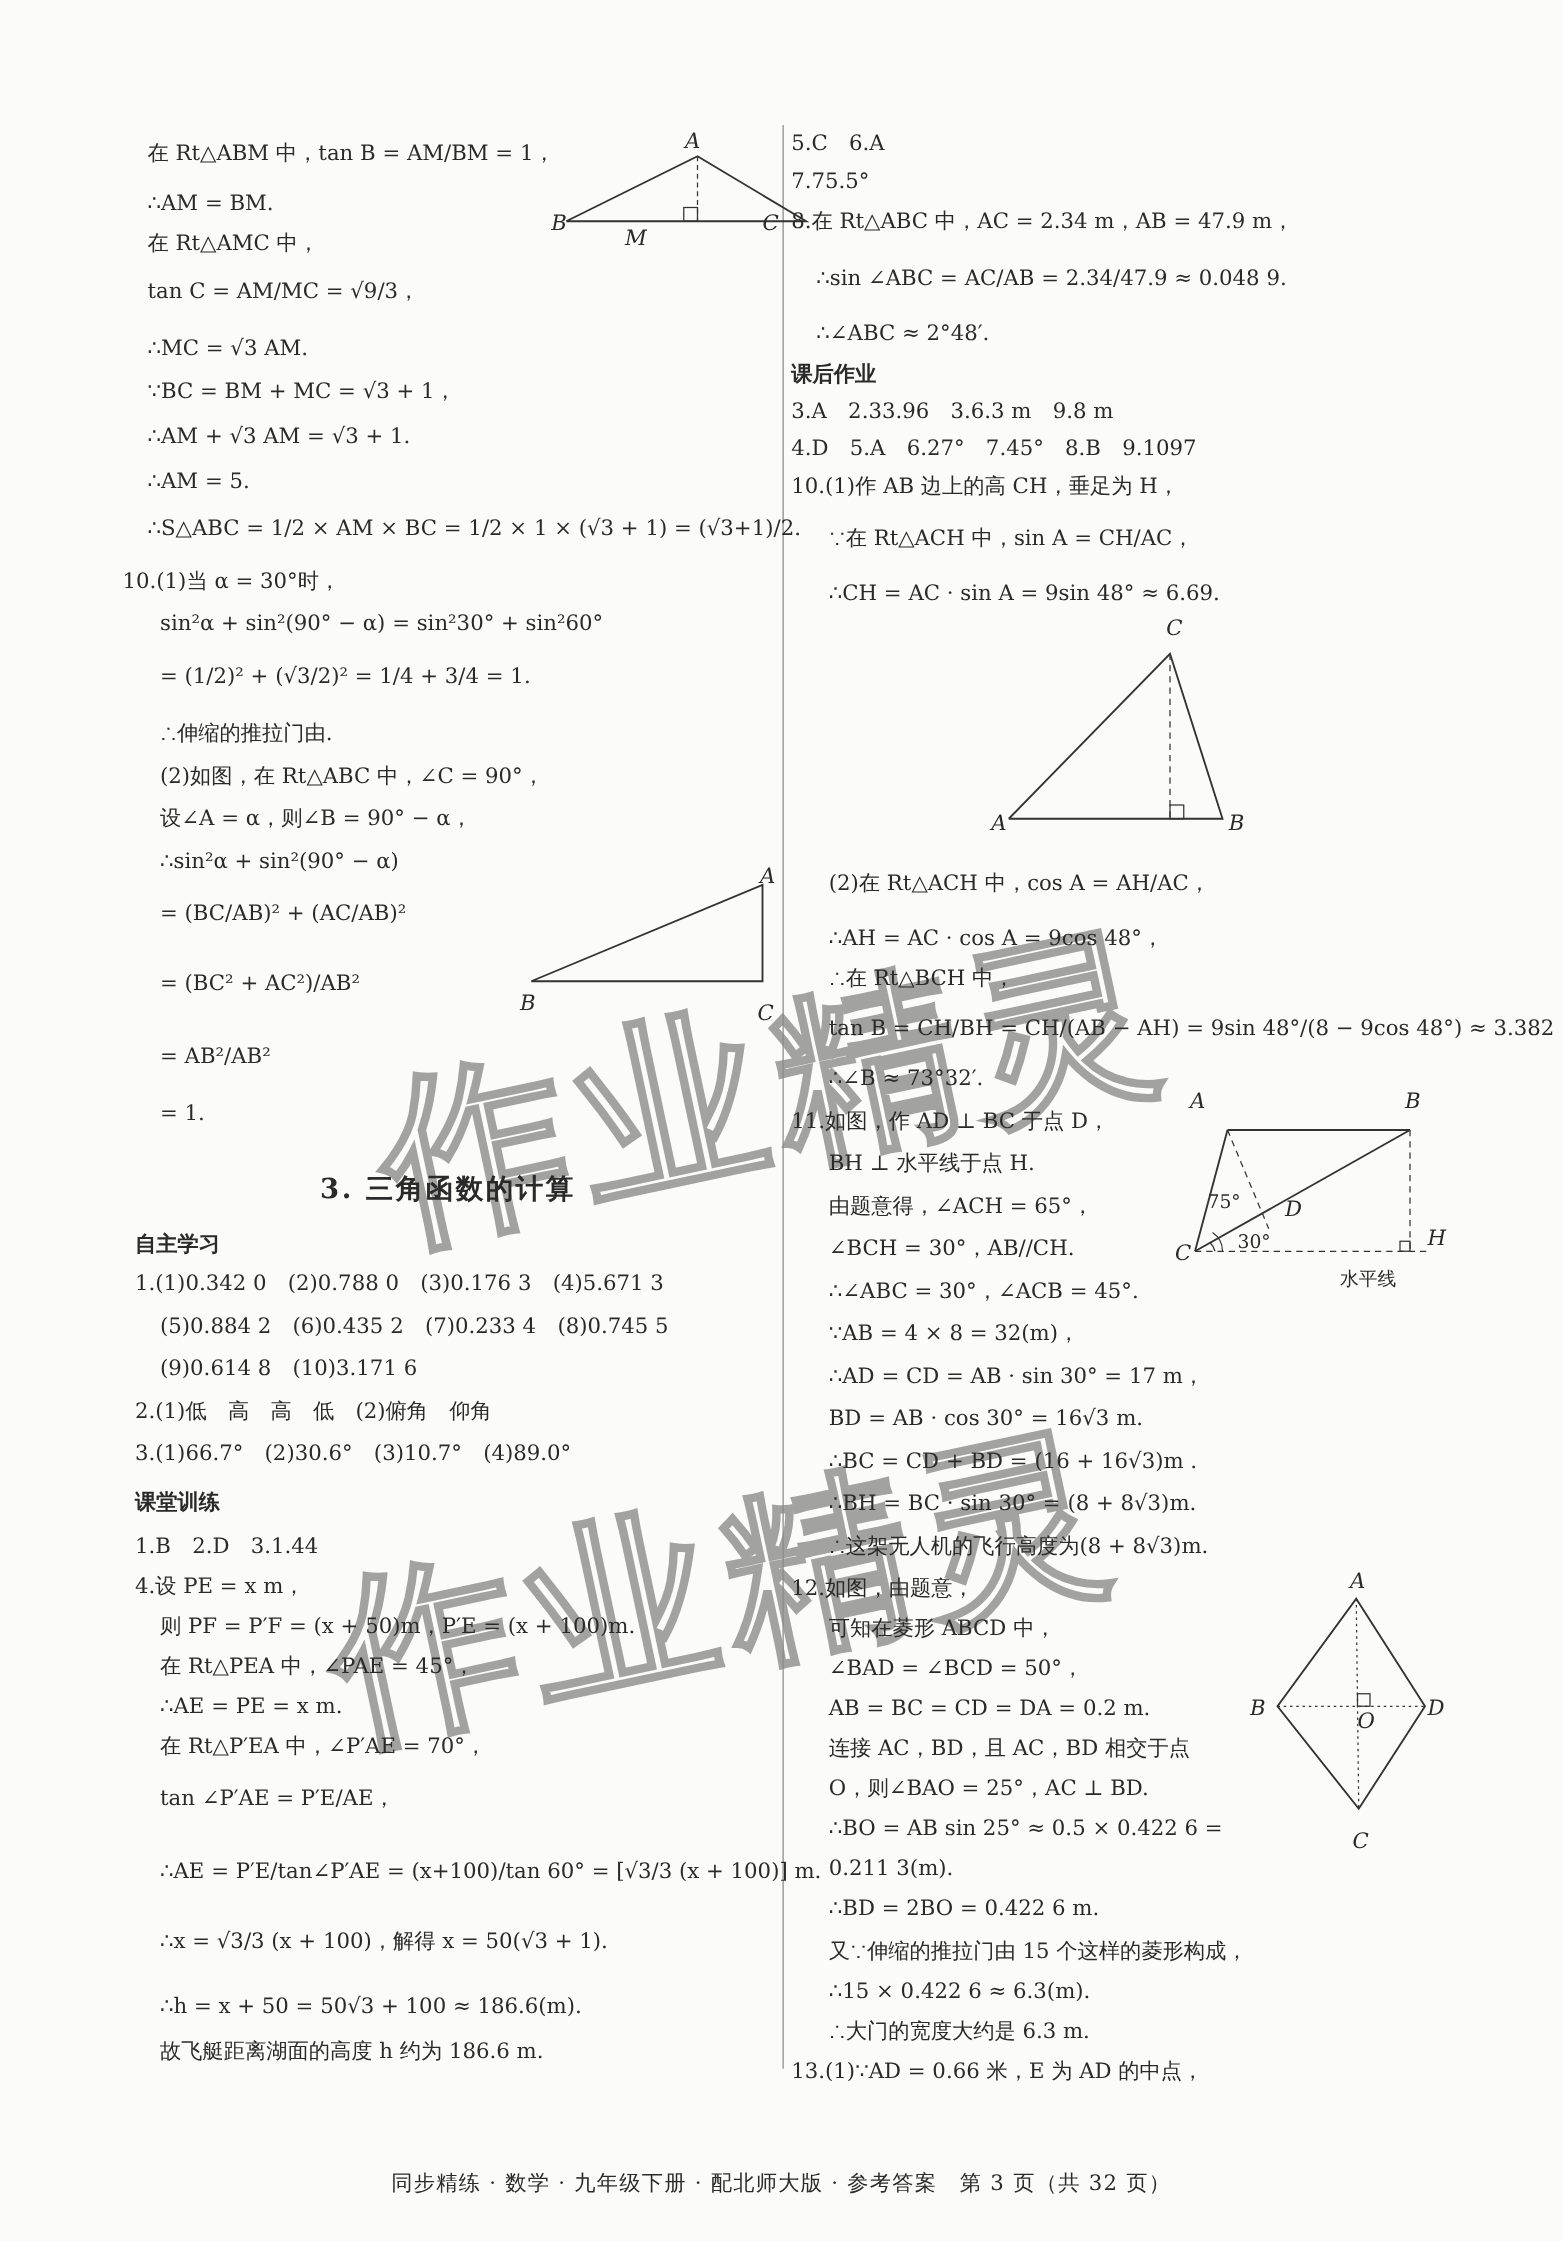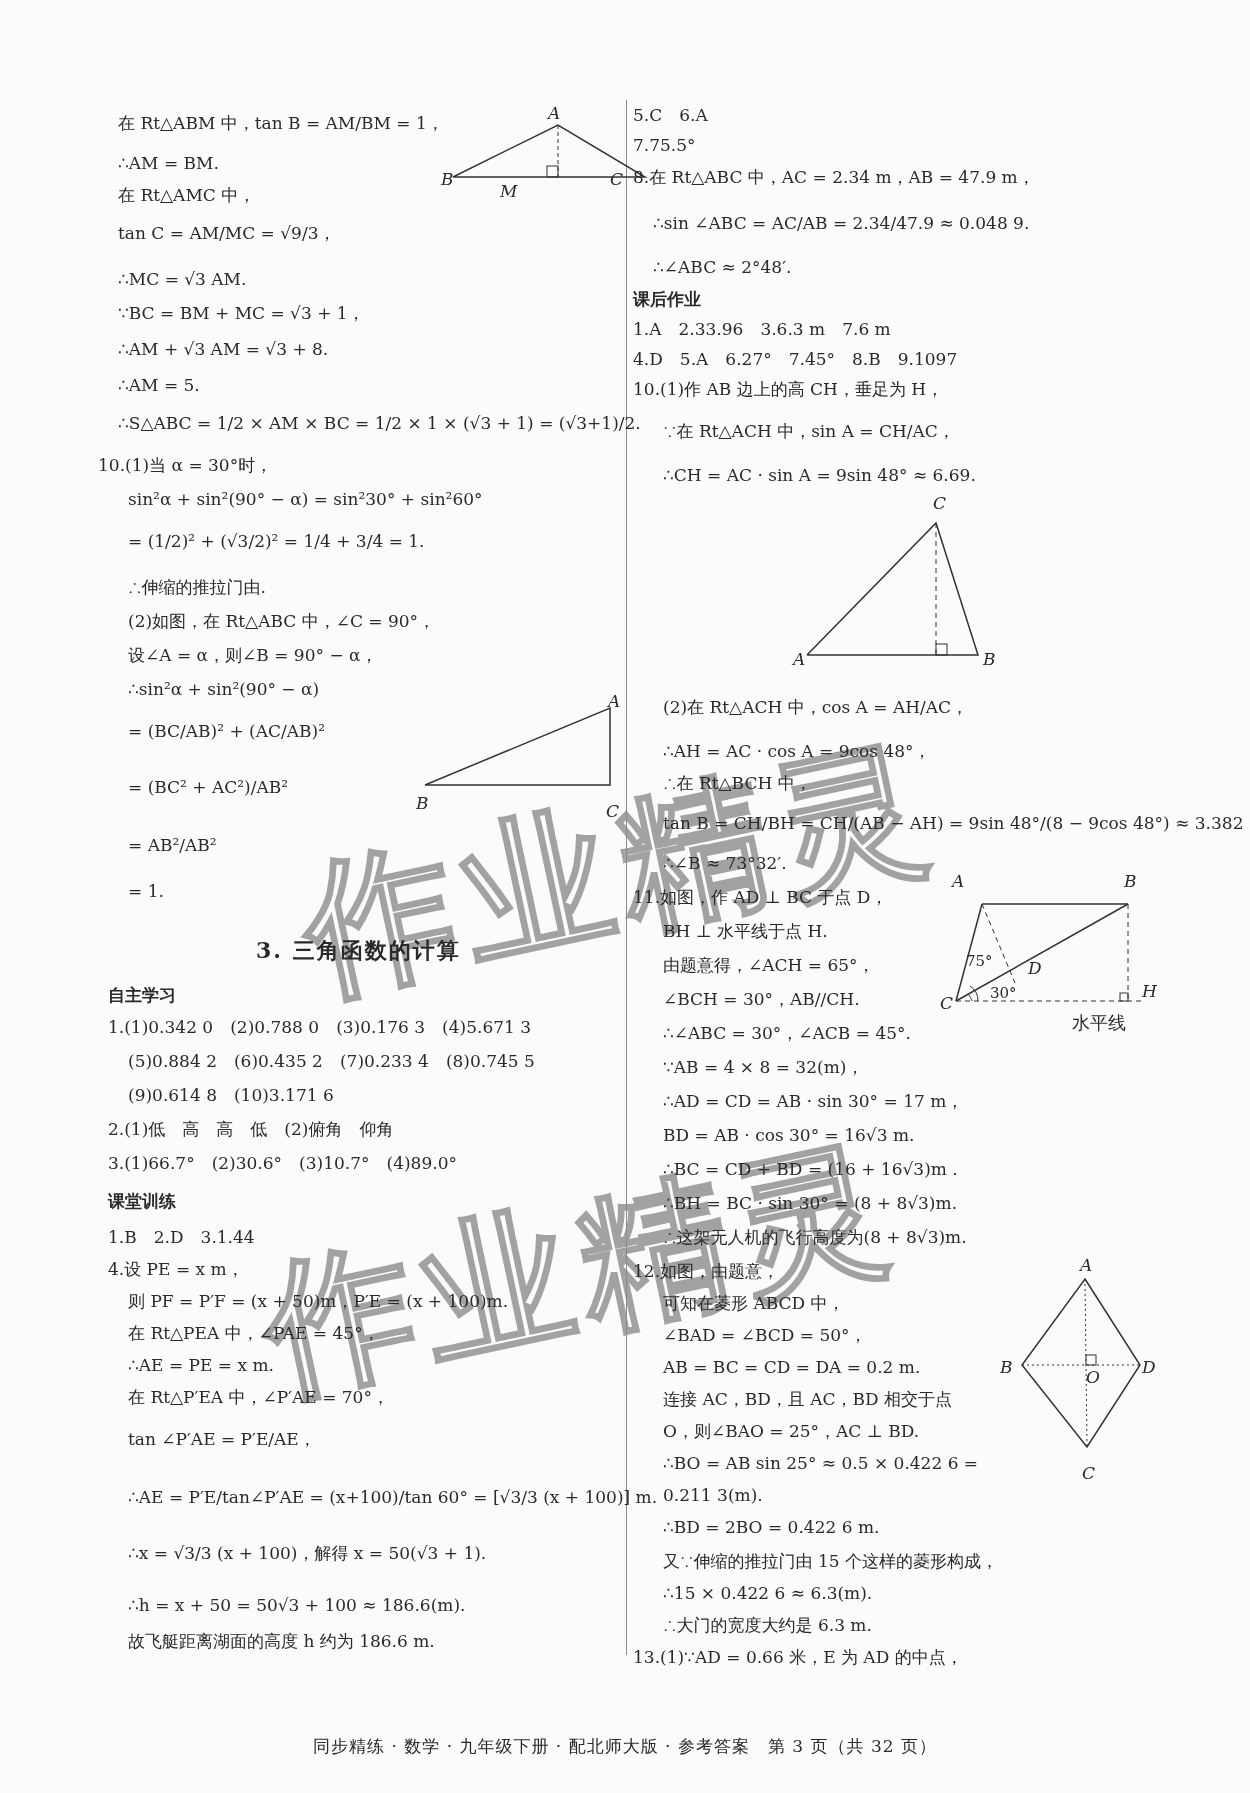--- a/index.html
+++ b/index.html
@@ -26,21 +26,21 @@
 
 <div class="divider"></div>
 
 <div class="col left">
   <div class="ln" style="top:112px;left:0">在 Rt△ABM 中，tan B = AM/BM = 1，</div>
   <div class="ln" style="top:152px;left:0">∴AM = BM.</div>
   <div class="ln" style="top:184px;left:0">在 Rt△AMC 中，</div>
   <div class="ln" style="top:222px;left:0">tan C = AM/MC = √9/3，</div>
   <div class="ln" style="top:268px;left:0">∴MC = √3 AM.</div>
   <div class="ln" style="top:302px;left:0">∵BC = BM + MC = √3 + 1，</div>
-  <div class="ln" style="top:338px;left:0">∴AM + √3 AM = √3 + 8.</div>
+  <div class="ln" style="top:338px;left:0">∴AM + √3 AM = √3 + 1.</div>
   <div class="ln" style="top:374px;left:0">∴AM = 5.</div>
   <div class="ln" style="top:412px;left:0">∴S△ABC = 1/2 × AM × BC = 1/2 × 1 × (√3 + 1) = (√3+1)/2.</div>
   <div class="ln" style="top:454px;left:-20px">10.(1)当 α = 30°时，</div>
   <div class="ln" style="top:488px;left:10px">sin²α + sin²(90° − α) = sin²30° + sin²60°</div>
   <div class="ln" style="top:530px;left:10px">= (1/2)² + (√3/2)² = 1/4 + 3/4 = 1.</div>
   <div class="ln" style="top:576px;left:10px">∴伸缩的推拉门由.</div>
   <div class="ln" style="top:610px;left:10px">(2)如图，在 Rt△ABC 中，∠C = 90°，</div>
   <div class="ln" style="top:644px;left:10px">设∠A = α，则∠B = 90° − α，</div>
   <div class="ln" style="top:678px;left:10px">∴sin²α + sin²(90° − α)</div>
   <div class="ln" style="top:720px;left:10px">= (BC/AB)² + (AC/AB)²</div>
@@ -87,21 +87,21 @@
 <div class="ln i" style="left:416px;top:792px">B</div>
 <div class="ln i" style="left:606px;top:800px">C</div>
 
 <div class="col right">
   <div class="ln" style="top:104px;left:-5px">5.C　6.A</div>
   <div class="ln" style="top:134px;left:-5px">7.75.5°</div>
   <div class="ln" style="top:166px;left:-5px">8.在 Rt△ABC 中，AC = 2.34 m，AB = 47.9 m，</div>
   <div class="ln" style="top:212px;left:15px">∴sin ∠ABC = AC/AB = 2.34/47.9 ≈ 0.048 9.</div>
   <div class="ln" style="top:256px;left:15px">∴∠ABC ≈ 2°48′.</div>
   <div class="sec" style="top:288px;left:-5px">课后作业</div>
-  <div class="ln" style="top:318px;left:-5px">1.A　2.33.96　3.6.3 m　7.6 m</div>
+  <div class="ln" style="top:318px;left:-5px">3.A　2.33.96　3.6.3 m　9.8 m</div>
   <div class="ln" style="top:348px;left:-5px">4.D　5.A　6.27°　7.45°　8.B　9.1097</div>
   <div class="ln" style="top:378px;left:-5px">10.(1)作 AB 边上的高 CH，垂足为 H，</div>
   <div class="ln" style="top:420px;left:25px">∵在 Rt△ACH 中，sin A = CH/AC，</div>
   <div class="ln" style="top:464px;left:25px">∴CH = AC · sin A = 9sin 48° ≈ 6.69.</div>
   <div class="ln" style="top:696px;left:25px">(2)在 Rt△ACH 中，cos A = AH/AC，</div>
   <div class="ln" style="top:740px;left:25px">∴AH = AC · cos A = 9cos 48°，</div>
   <div class="ln" style="top:772px;left:25px">∴在 Rt△BCH 中，</div>
   <div class="ln" style="top:812px;left:25px">tan B = CH/BH = CH/(AB − AH) = 9sin 48°/(8 − 9cos 48°) ≈ 3.382，</div>
   <div class="ln" style="top:852px;left:25px">∴∠B ≈ 73°32′.</div>
   <div class="ln" style="top:886px;left:-5px">11.如图，作 AD ⊥ BC 于点 D，</div>
@@ -150,21 +150,21 @@
   <path d="M18,94 A16,16 0 0 1 22,101" fill="none" stroke="#333"></path>
   <path d="M20,86 A18,18 0 0 1 28,101" fill="none" stroke="#333"></path>
 </svg>
 <div class="ln i" style="left:952px;top:870px">A</div>
 <div class="ln i" style="left:1124px;top:870px">B</div>
 <div class="ln i" style="left:1028px;top:957px">D</div>
 <div class="ln i" style="left:940px;top:992px">C</div>
 <div class="ln i" style="left:1142px;top:980px">H</div>
 <div class="ln" style="left:966px;top:950px;font-size:15px">75°</div>
 <div class="ln" style="left:990px;top:982px;font-size:15px">30°</div>
-<div class="ln" style="left:1072px;top:1012px;font-size:18px">水平线</div>
+<div class="ln" style="left:1072px;top:1012px;font-size:15px">水平线</div>
 
 <svg style="left:1020px;top:1275px" width="120" height="180">
   <polygon points="65,4 120,90 67,172 2,90" fill="none" stroke="#333" stroke-width="1.5"></polygon>
   <line x1="65" y1="4" x2="67" y2="172" stroke="#333" stroke-dasharray="2,3"></line>
   <line x1="2" y1="90" x2="120" y2="90" stroke="#333" stroke-dasharray="2,3"></line>
   <rect x="66" y="80" width="10" height="10" fill="none" stroke="#333"></rect>
 </svg>
 <div class="ln i" style="left:1080px;top:1254px">A</div>
 <div class="ln i" style="left:1000px;top:1356px">B</div>
 <div class="ln i" style="left:1086px;top:1366px">O</div>

